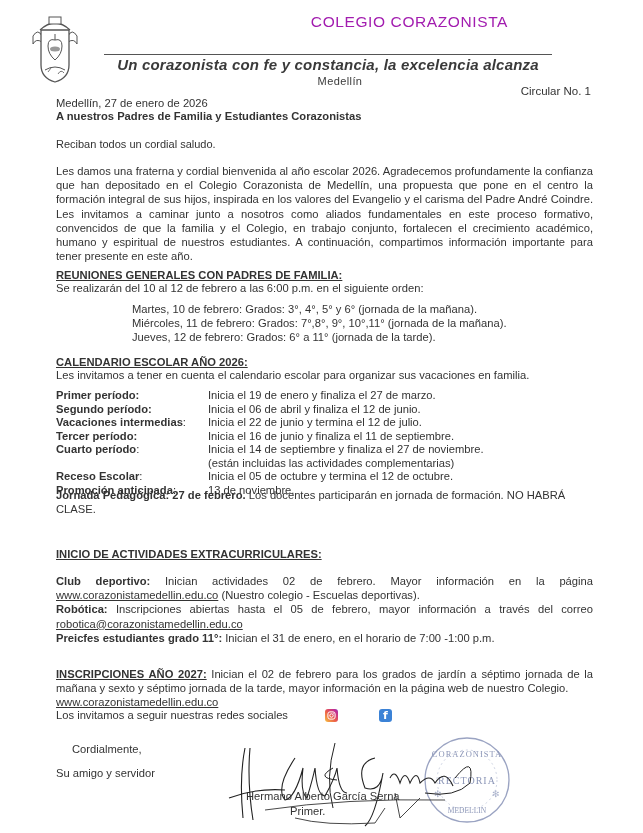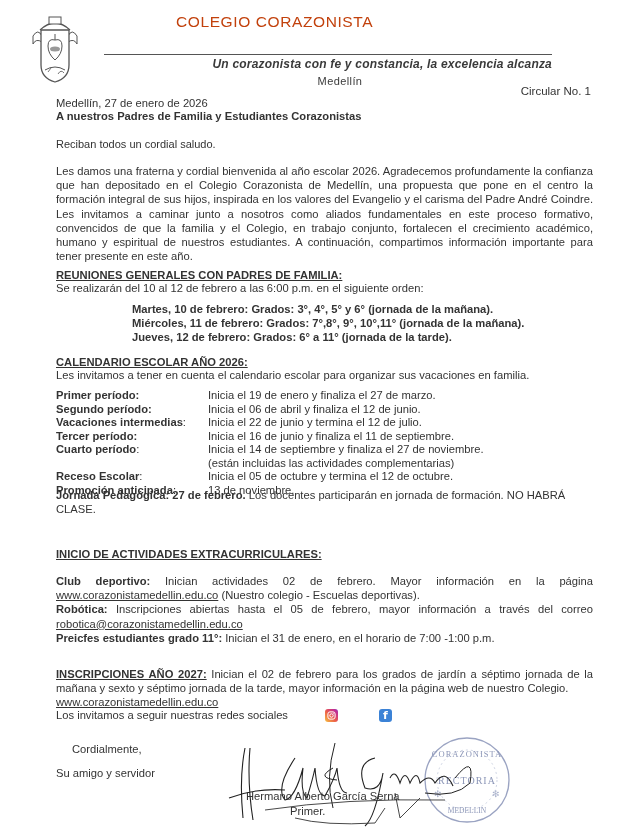--- a/index.html
+++ b/index.html
@@ -8,35 +8,35 @@
     font-family: "Liberation Sans", sans-serif; color: #333333;
     font-size: 11.2px; line-height: 13.6px;
   }
   .abs { position: absolute; }
   .b { font-weight: bold; }
   .u { text-decoration: underline; }
   .link { text-decoration: underline; color: #333333; }
 
   
   #logo { left: 30px; top: 10px; width: 50px; height: 75px; }
-  #school-name { left: 176px; width: 360px; top: 14px; text-align: left; font-size: 15.5px; line-height: 16px; letter-spacing: 0.6px; color: #c2410c; }
+  #school-name { left: 148px; width: 360px; top: 14px; text-align: right; font-size: 15.5px; line-height: 16px; letter-spacing: 0.6px; color: #a21caf; }
   #school-city { left: 160px; width: 360px; top: 30px; text-align: center; font-size: 11px; line-height: 15px; letter-spacing: 0.4px; color: #3a3a3a; margin-top: 44px; }
   #header-rule { left: 104px; top: 54px; width: 448px; height: 0; border-top: 1.2px solid #555; }
-  #motto { left: 104px; width: 448px; top: 58px; text-align: right; font-size: 12px; font-weight: bold; font-style: italic; color: #3a3a3a; letter-spacing: 0.2px; }
+  #motto { left: 104px; width: 448px; top: 58px; text-align: center; font-size: 15px; font-weight: bold; font-style: italic; color: #3a3a3a; letter-spacing: 0.2px; }
 
   #circular { right: 52px; top: 85px; font-size: 11.5px; }
   #date-line { left: 56px; top: 97px; }
   #addressee { left: 56px; top: 110px; font-weight: bold; }
   #greeting { left: 56px; top: 138px; font-weight: normal; font-size: 11px; }
 
   #intro { left: 56px; top: 164px; width: 537px; text-align: justify; line-height: 14.2px; }
 
   #meet-title { left: 56px; top: 269px; }
   #meet-sub { left: 56px; top: 282px; }
-  #meet-list { left: 132px; top: 302px; font-weight: bold; line-height: 14px; }
+  #meet-list { left: 132px; top: 302px; font-weight: normal; line-height: 14px; }
   #meet-list div { white-space: nowrap; }
 
   #cal-title { left: 56px; top: 356px; }
   #cal-sub { left: 56px; top: 369px; }
   #cal-table { left: 56px; top: 389px; width: 540px; }
   .cal-row { display: flex; line-height: 13.5px; }
   .cal-label { width: 152px; font-weight: bold; flex: none; white-space: nowrap; }
   .cal-label .plain { font-weight: normal; }
   .cal-val { flex: 1; white-space: nowrap; }
   #jornada { left: 56px; top: 488px; width: 540px; line-height: 14px; }

